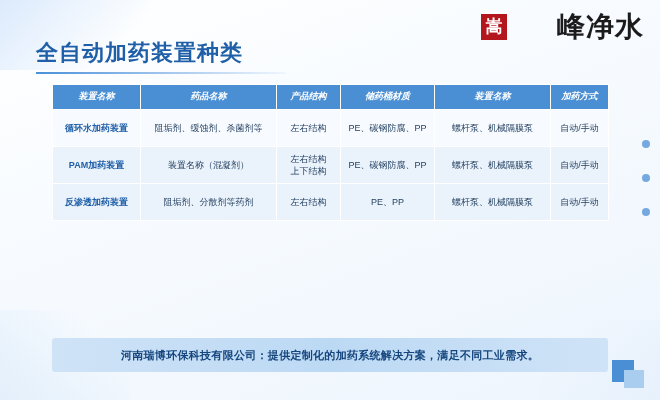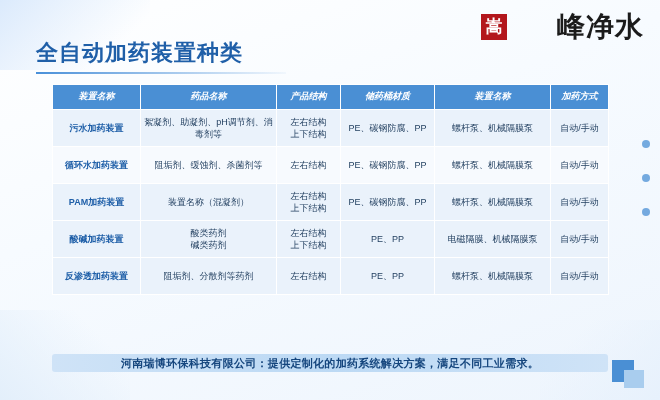--- a/index.html
+++ b/index.html
@@ -127,21 +127,21 @@
   .col2 { width: 136px; }
   .col3 { width: 64px; }
   .col4 { width: 94px; }
   .col5 { width: 116px; }
   .col6 { width: 58px; }
   .footer-bar {
     position: absolute;
     left: 52px;
     bottom: 28px;
     width: 556px;
-    height: 18px;
+    height: 34px;
     background: linear-gradient(90deg, #cfe3f7 0%, #bcd9f4 50%, #cfe3f7 100%);
     border-radius: 3px;
     display: flex;
     align-items: center;
     justify-content: center;
   }
   .footer-text {
     font-size: 11px;
     color: #14457d;
     font-weight: bold;
@@ -212,53 +212,37 @@
       <tr>
         <th>装置名称</th>
         <th>药品名称</th>
         <th>产品结构</th>
         <th>储药桶材质</th>
         <th>装置名称</th>
         <th>加药方式</th>
       </tr>
     </thead>
     <tbody>
-      <tr class="r-odd">
-        <td class="c-name">污水加药装置</td>
-        <td class="c-drug">絮凝剂、助凝剂、pH调节剂、消毒剂等</td>
-        <td>左右结构<br>上下结构</td>
-        <td>PE、碳钢防腐、PP</td>
-        <td>螺杆泵、机械隔膜泵</td>
-        <td>自动/手动</td>
-      </tr>
       <tr class="r-even">
         <td class="c-name">循环水加药装置</td>
         <td class="c-drug">阻垢剂、缓蚀剂、杀菌剂等</td>
         <td>左右结构</td>
         <td>PE、碳钢防腐、PP</td>
         <td>螺杆泵、机械隔膜泵</td>
         <td>自动/手动</td>
       </tr>
       <tr class="r-odd">
         <td class="c-name">PAM加药装置</td>
         <td class="c-drug">装置名称（混凝剂）</td>
         <td>左右结构<br>上下结构</td>
         <td>PE、碳钢防腐、PP</td>
         <td>螺杆泵、机械隔膜泵</td>
         <td>自动/手动</td>
       </tr>
       <tr class="r-odd">
-        <td class="c-name">酸碱加药装置</td>
-        <td class="c-drug">酸类药剂<br>碱类药剂</td>
-        <td>左右结构<br>上下结构</td>
-        <td>PE、PP</td>
-        <td>电磁隔膜、机械隔膜泵</td>
-        <td>自动/手动</td>
-      </tr>
-      <tr class="r-odd">
         <td class="c-name">反渗透加药装置</td>
         <td class="c-drug">阻垢剂、分散剂等药剂</td>
         <td>左右结构</td>
         <td>PE、PP</td>
         <td>螺杆泵、机械隔膜泵</td>
         <td>自动/手动</td>
       </tr>
     </tbody>
   </table>
 

